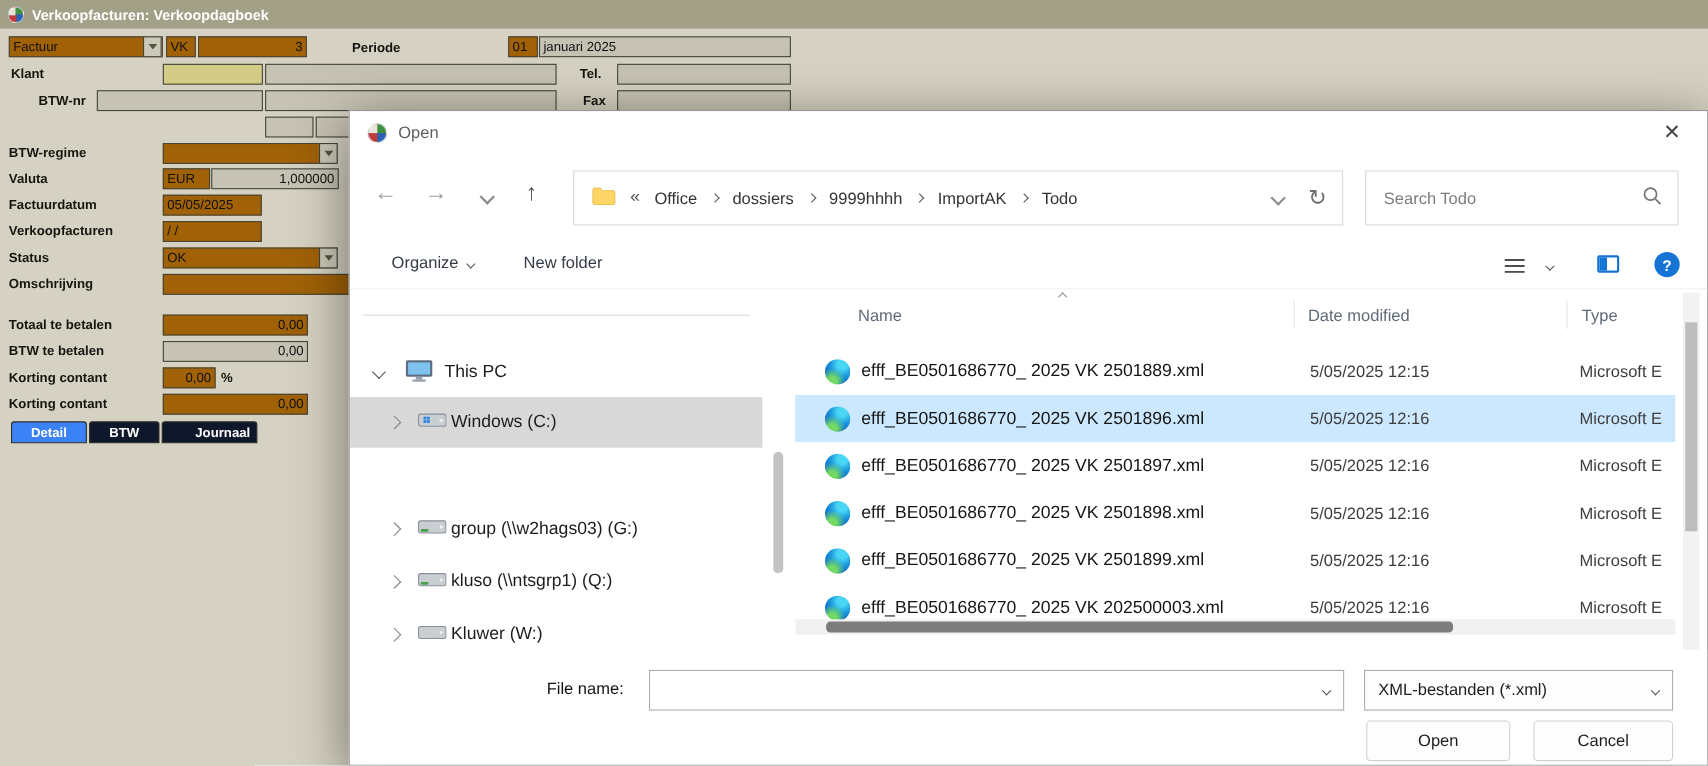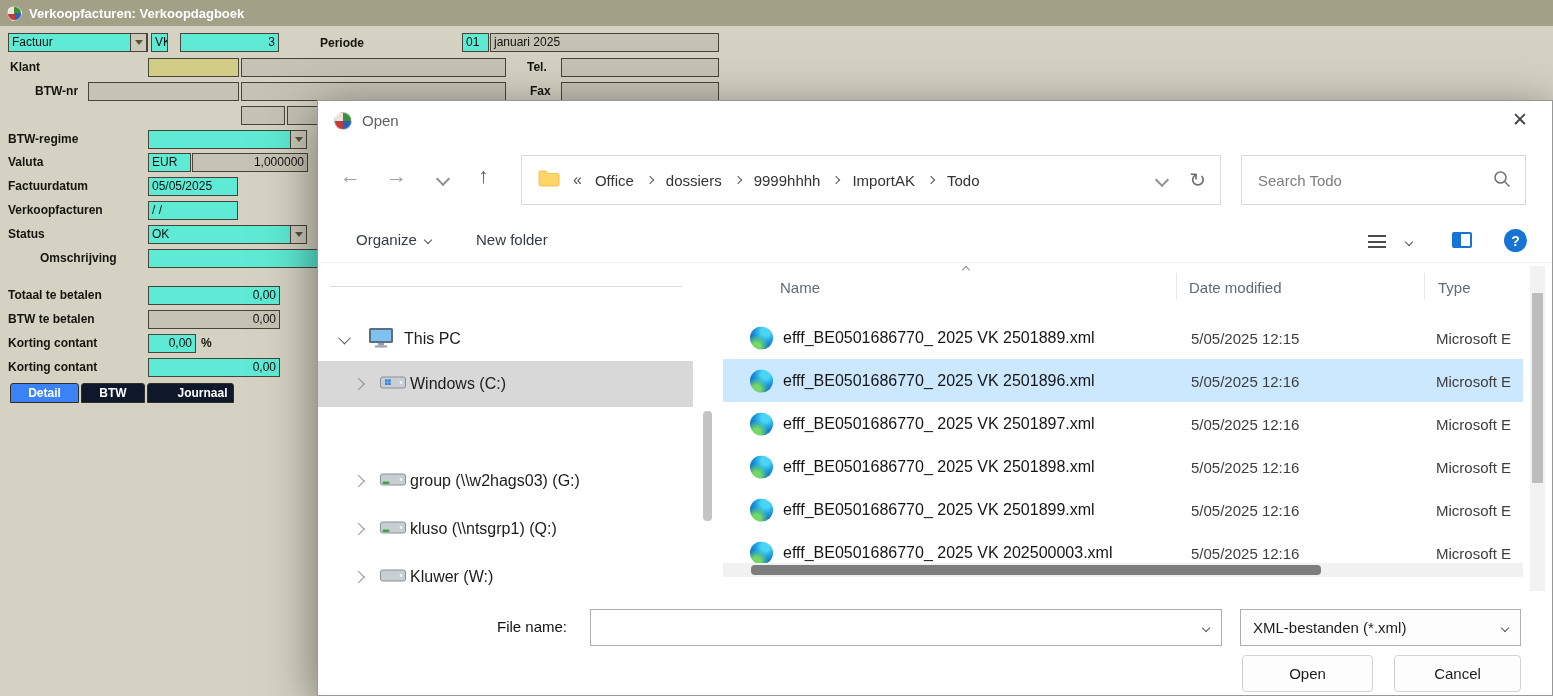--- a/index.html
+++ b/index.html
@@ -8,21 +8,21 @@
 
   
   .app{position:absolute;inset:0;}
   .app-titlebar{position:absolute;left:0;top:0;width:100%;height:26px;background:#a2a086;
      color:#fff;font-weight:bold;font-size:13px;display:flex;align-items:center;gap:7px;
      padding-left:7px;box-sizing:border-box;}
   .sphere-icon{display:inline-block;width:15px;height:15px;border-radius:50%;
      background:conic-gradient(#3f8f3f 0 90deg,#2b62b5 90deg 180deg,#c23b3b 180deg 270deg,#e8e4da 270deg 360deg);
      border:1px solid rgba(255,255,255,.55);box-sizing:border-box;}
   .lbl{position:absolute;font-size:12px;font-weight:bold;color:#15150f;white-space:nowrap;}
-  .fld{position:absolute;height:19px;box-sizing:border-box;border:1px solid #45453a;background:#5eead4;
+  .fld{position:absolute;height:19px;box-sizing:border-box;border:1px solid #45453a;background:#a16207;
      font-size:12px;line-height:15px;padding:1px 3px;white-space:nowrap;overflow:hidden;color:#111;}
   .fld.gray{background:#c7c3b4;}
   .fld.yellow{background:#d2cc86;}
   .fld.right{text-align:right;}
   .combo-btn{position:absolute;width:17px;height:19px;box-sizing:border-box;border:1px solid #45453a;
      background:#cdc9ba;display:flex;align-items:center;justify-content:center;}
   .tri-down{width:0;height:0;border-left:4px solid transparent;border-right:4px solid transparent;
      border-top:5px solid #56563c;}
   .tab{position:absolute;top:383px;height:20px;box-sizing:border-box;border:1px solid #2f2f28;
      color:#fff;font-weight:bold;font-size:12px;display:flex;align-items:center;justify-content:center;
@@ -111,21 +111,21 @@
 <div class="app">
   <div class="app-titlebar">
     <span class="sphere-icon"></span>
     <span>Verkoopfacturen: Verkoopdagboek</span>
   </div>
 
   <div class="fld" style="left:8px;top:33px;width:140px;">Factuur</div>
   <div class="combo-btn" style="left:130px;top:33px;">
       <span class="tri-down"></span>
     </div>
-  <div class="fld" style="left:151px;top:33px;width:17px;">VK</div>
+  <div class="fld" style="left:151px;top:33px;width:27px;">VK</div>
   <div class="fld right" style="left:180px;top:33px;width:99px;">3</div>
   <div class="lbl" style="left:320px;top:36px;">Periode</div>
   <div class="fld" style="left:462px;top:33px;width:27px;">01</div>
   <div class="fld gray" style="left:490px;top:33px;width:229px;">januari 2025</div>
 
   <div class="lbl" style="left:10px;top:60px;">Klant</div>
   <div class="fld yellow" style="left:148px;top:58px;width:91px;"></div>
   <div class="fld gray" style="left:241px;top:58px;width:265px;"></div>
   <div class="lbl" style="left:527px;top:60px;">Tel.</div>
   <div class="fld gray" style="left:561px;top:58px;width:158px;"></div>
@@ -154,21 +154,21 @@
 
   <div class="lbl" style="left:8px;top:203px;">Verkoopfacturen</div>
   <div class="fld" style="left:148px;top:201px;width:90px;">/  /</div>
 
   <div class="lbl" style="left:8px;top:227px;">Status</div>
   <div class="fld" style="left:148px;top:225px;width:159px;">OK</div>
   <div class="combo-btn" style="left:290px;top:225px;">
       <span class="tri-down"></span>
     </div>
 
-  <div class="lbl" style="left:8px;top:251px;margin-left:32px;">Omschrijving</div>
+  <div class="lbl" style="left:8px;top:251px;">Omschrijving</div>
   <div class="fld" style="left:148px;top:249px;width:170px;"></div>
 
   <div class="lbl" style="left:8px;top:288px;">Totaal te betalen</div>
   <div class="fld right" style="left:148px;top:286px;width:132px;">0,00</div>
 
   <div class="lbl" style="left:8px;top:312px;">BTW te betalen</div>
   <div class="fld gray right" style="left:148px;top:310px;width:132px;">0,00</div>
 
   <div class="lbl" style="left:8px;top:336px;">Korting contant</div>
   <div class="fld right" style="left:148px;top:334px;width:48px;">0,00</div>

